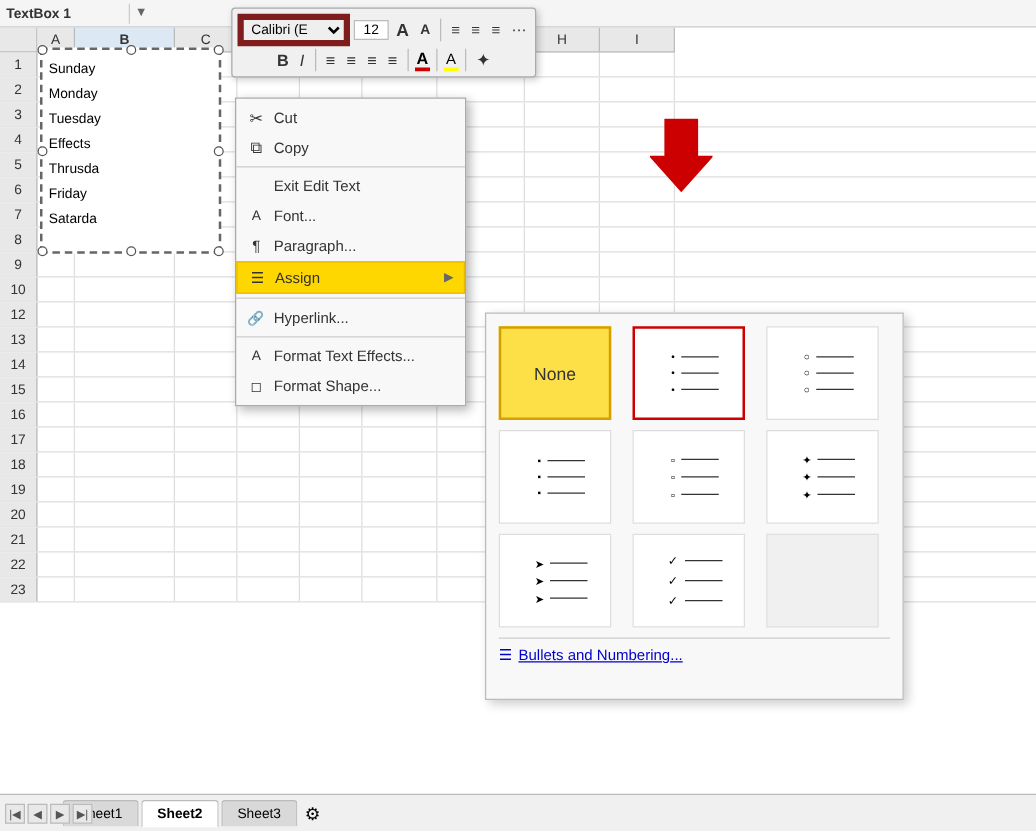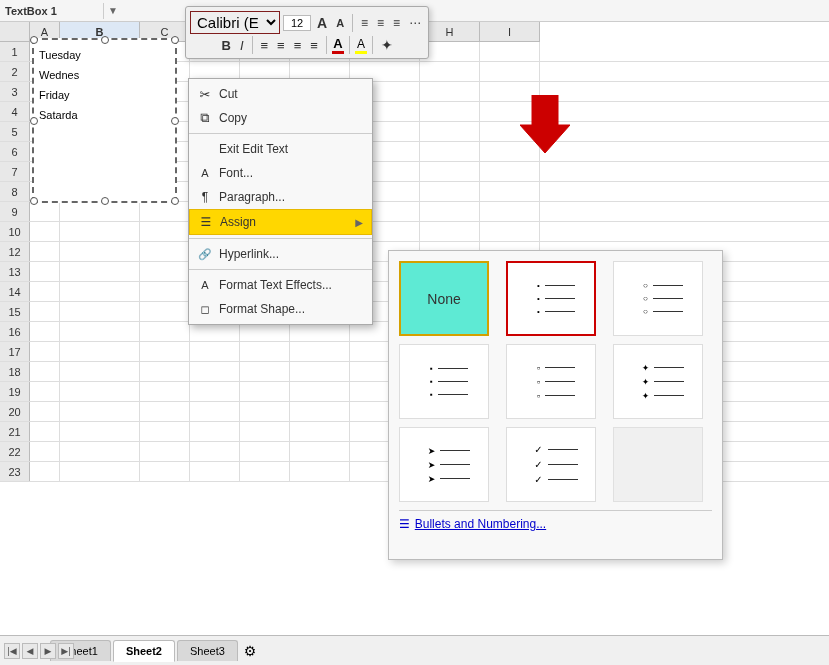--- a/index.html
+++ b/index.html
@@ -239,21 +239,21 @@
       border: 1px solid #ddd;
       background: #fff;
       display: flex;
       flex-direction: column;
       align-items: center;
       justify-content: center;
       font-size: 12px;
       cursor: pointer;
       position: relative;
     }
-    .bullet-cell.selected-yellow { border: 2px solid #d4a000; background: #5eead4; }
+    .bullet-cell.selected-yellow { border: 2px solid #d4a000; background: #fde047; }
     .bullet-cell.selected-red { border: 2px solid #cc0000; }
     .bullet-none { font-size: 14px; color: #333; font-weight: normal; }
     .bullet-lines { display: flex; flex-direction: column; gap: 4px; align-items: flex-start; padding-left: 10px; }
     .bullet-line { display: flex; align-items: center; gap: 5px; }
     .bullet-dash { width: 30px; height: 1px; background: #333; }
     .submenu-bottom { 
       margin-top: 8px;
       padding-top: 6px;
       border-top: 1px solid #ccc;
       display: flex;
@@ -617,30 +617,33 @@
 
     <div class="textbox-handle" style="top:-4px;left:-4px;"></div>
     <div class="textbox-handle" style="top:-4px;left:50%;transform:translateX(-50%);"></div>
     <div class="textbox-handle" style="top:-4px;right:-4px;"></div>
     <div class="textbox-handle" style="top:50%;left:-4px;transform:translateY(-50%);"></div>
     <div class="textbox-handle" style="top:50%;right:-4px;transform:translateY(-50%);"></div>
     <div class="textbox-handle" style="bottom:-4px;left:-4px;"></div>
     <div class="textbox-handle" style="bottom:-4px;left:50%;transform:translateX(-50%);"></div>
     <div class="textbox-handle" style="bottom:-4px;right:-4px;"></div>
     <div class="textbox-content">
+      <div>Sunday</div>
+      <div>Monday</div>
       <div>Tuesday</div>
-      <div>Wednes</div>
+      <div>Effects</div>
+      <div>Thrusda</div>
       <div>Friday</div>
       <div>Satarda</div>
     </div>
   </div>
 
   <div class="mini-toolbar" style="top:6px;left:185px;flex-direction:column;gap:2px;padding:4px;">
     <div style="display:flex;align-items:center;gap:3px;">
-      <select style="font-size:15px;width:90px;border:1px solid #7f1d1d;">
+      <select style="font-size:11px;width:90px;border:5px solid #7f1d1d;">
         <option>Calibri (E</option>
       </select>
       <input type="text" value="12" style="width: 28px; font-size: 11px; border: 1px solid rgb(187, 187, 187); padding: 1px 2px; text-align: center;">
       <button class="mini-toolbar-btn" style="font-size:14px;font-weight:bold;color:#333;">A</button>
       <button class="mini-toolbar-btn" style="font-size:11px;font-weight:bold;color:#333;">A</button>
       <div class="mini-tb-sep"></div>
 
       <button class="mini-toolbar-btn" style="font-size:12px;">≡</button>
       <button class="mini-toolbar-btn" style="font-size:12px;">≡</button>
       <button class="mini-toolbar-btn" style="font-size:12px;">≡</button>

